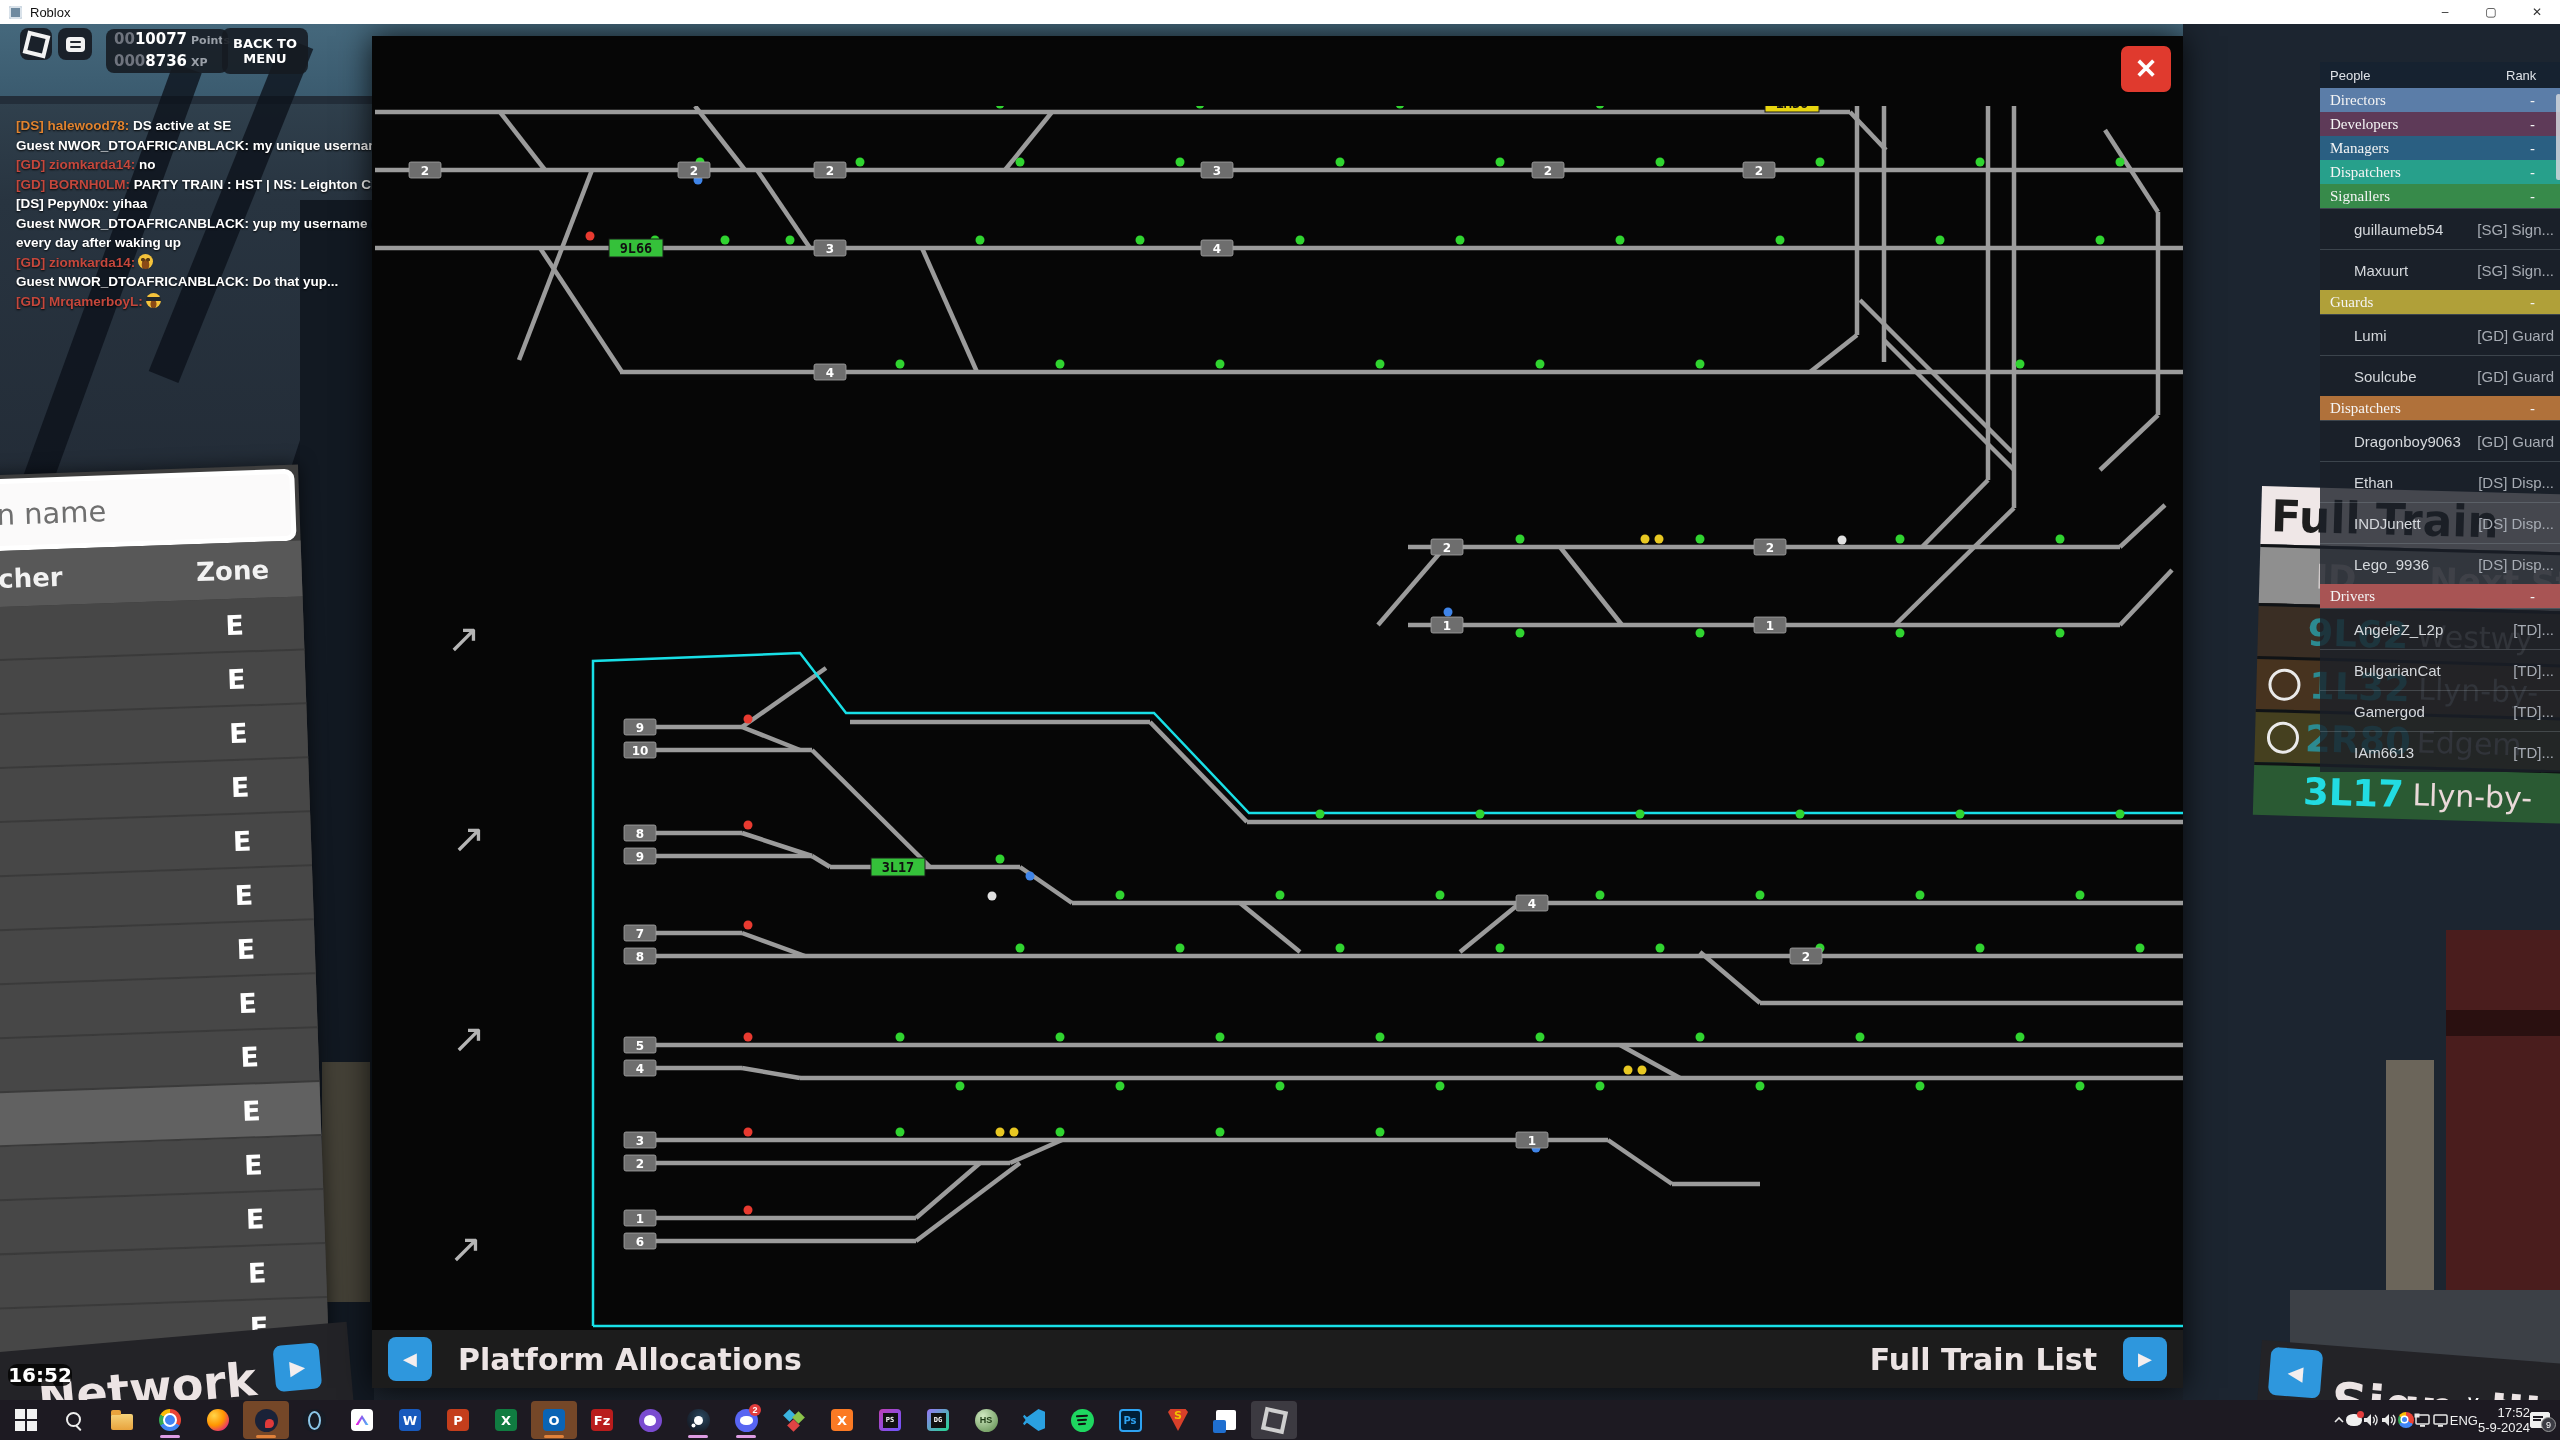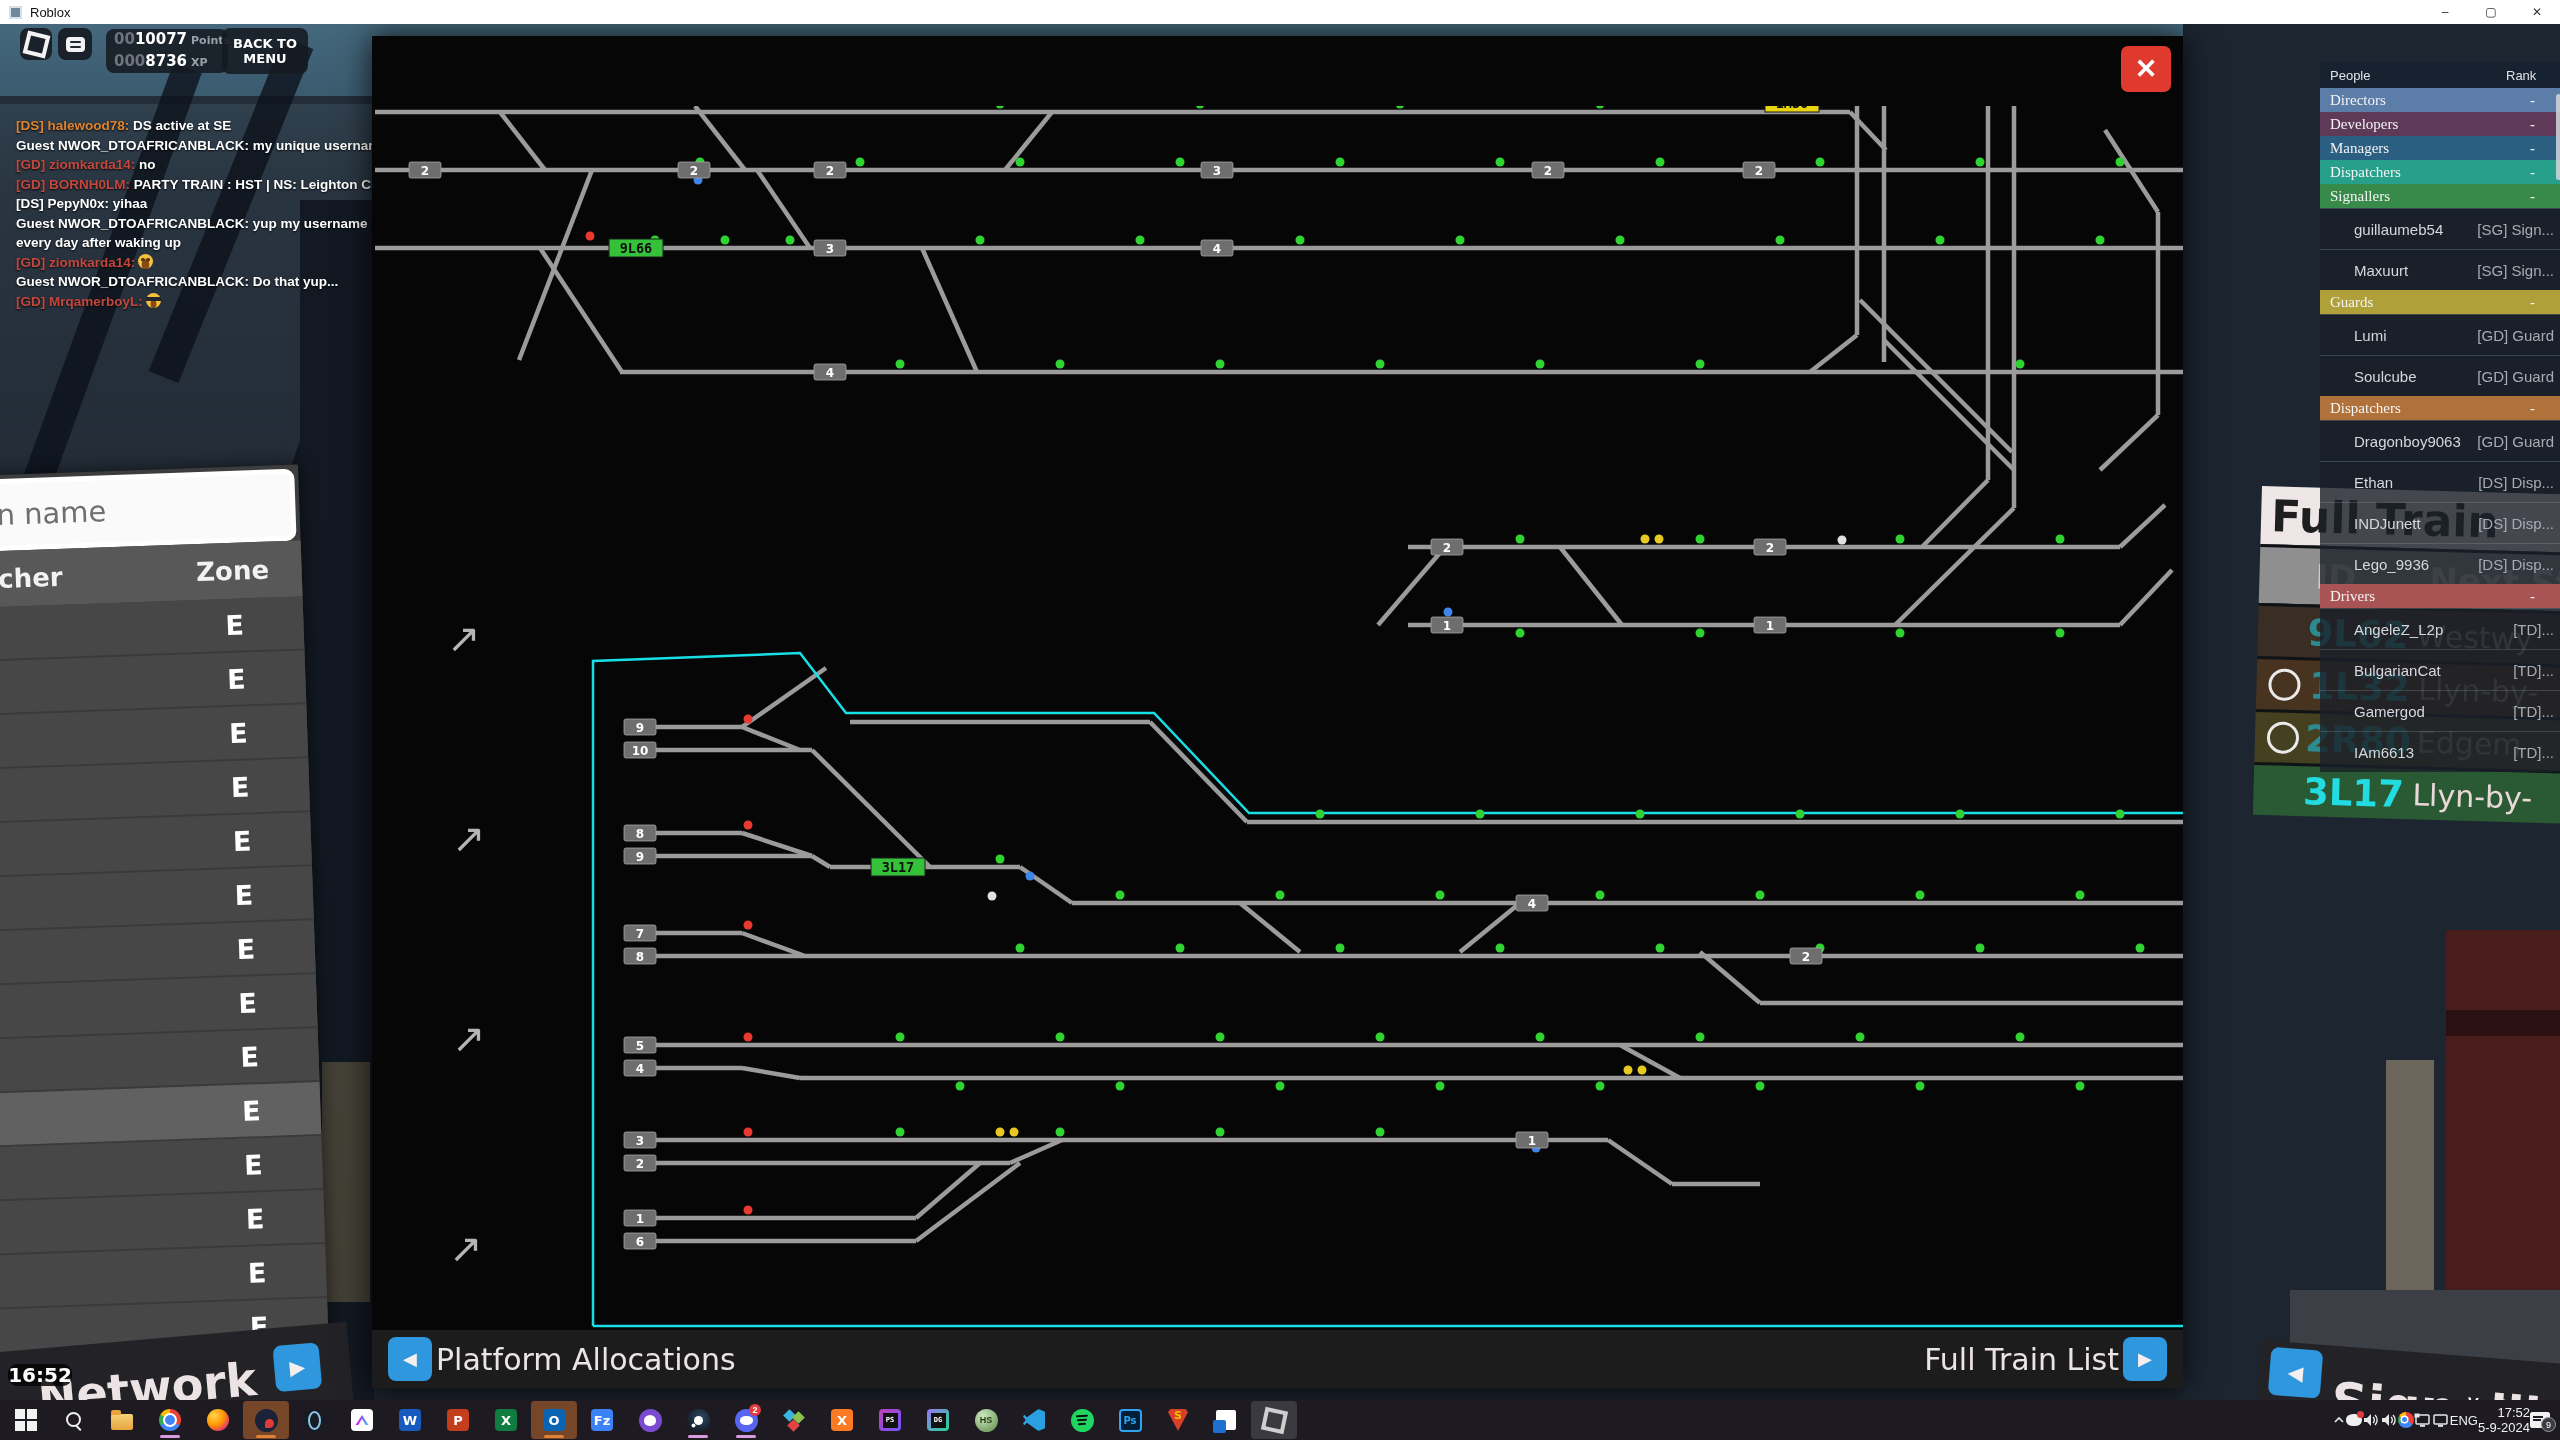--- a/index.html
+++ b/index.html
@@ -69,21 +69,21 @@
   #signalling-bar .t{position:absolute;left:74px;top:26px;color:#ece4e4;font-size:50px;font-weight:bold;font-family:"DejaVu Sans",sans-serif;}
   #signalling-bar .ver{position:absolute;left:210px;top:38px;color:#fff;font-size:16px;font-weight:bold;}
   
   #zone-panel{left:372px;top:36px;width:1811px;height:1352px;background:#060606;z-index:7;box-shadow:0 0 30px rgba(0,0,0,0.8);}
   #zp-title{position:absolute;left:0;top:0;width:100%;height:70px;background:#f1e9e9;display:flex;align-items:center;}
   #zp-title .t{margin-left:16px;font-size:40px;font-weight:800;color:#191919;font-family:"DejaVu Sans",sans-serif;letter-spacing:1px;}
   #zp-close{position:absolute;right:12px;top:10px;width:50px;height:46px;background:#e03a2e;border-radius:7px;
     display:flex;align-items:center;justify-content:center;color:#fff;font-size:27px;font-weight:bold;box-shadow:0 2px 0 rgba(0,0,0,0.25);}
   #zp-footer{position:absolute;left:0;bottom:0;width:100%;height:58px;background:#1c1c1c;display:flex;align-items:center;}
   #zp-footer .bluebtn{width:44px;height:44px;font-size:18px;}
-  #zp-footer .lbl{color:#ece4e4;font-size:30px;font-family:"DejaVu Sans",sans-serif;margin:0 4px;}
+  #zp-footer .lbl{color:#ece4e4;font-size:30px;font-family:"DejaVu Sans",sans-serif;margin:0 26px;font-weight:bold;}
   #zp-footer .left{margin-left:16px;}
   #zp-footer .right{margin-left:auto;margin-right:16px;display:flex;align-items:center;}
   #diagram{position:absolute;left:0;top:70px;width:1811px;height:1224px;}
   
   #people-panel{left:2320px;top:62px;width:244px;z-index:9;}
   #pp-head{height:26px;background:rgba(22,34,48,0.95);display:flex;align-items:center;font-size:13px;color:#dfe3e8;}
   #pp-head .l{margin-left:10px;}
   #pp-head .r{position:absolute;left:186px;}
   .pp-cat{height:24px;display:flex;align-items:center;font-size:15px;color:#f4f4f4;position:relative;}
   .pp-cat .l{margin-left:10px;font-family:Liberation Serif, serif;}
@@ -735,21 +735,21 @@
           <div class="appsq" style="background:#c43e1c">P</div>
         </div>
         <div class="tbi">
           <div class="appsq" style="background:#107c41">X</div>
         </div>
         <div class="tbi" style="background: rgba(190, 110, 45, 0.55);">
           <div class="appsq" style="background:#0a64b4">O</div>
           <span class="ul" style="background: rgb(224, 129, 58);"></span>
         </div>
         <div class="tbi">
-          <div class="appsq" style="background:#3b82f6">Fz</div>
+          <div class="appsq" style="background:#b91c1c">Fz</div>
         </div>
         <div class="tbi">
           <div class="circ24 gh">
             <i></i>
           </div>
         </div>
         <div class="tbi">
           <div class="circ24 steam">
             <i></i>
           </div>

